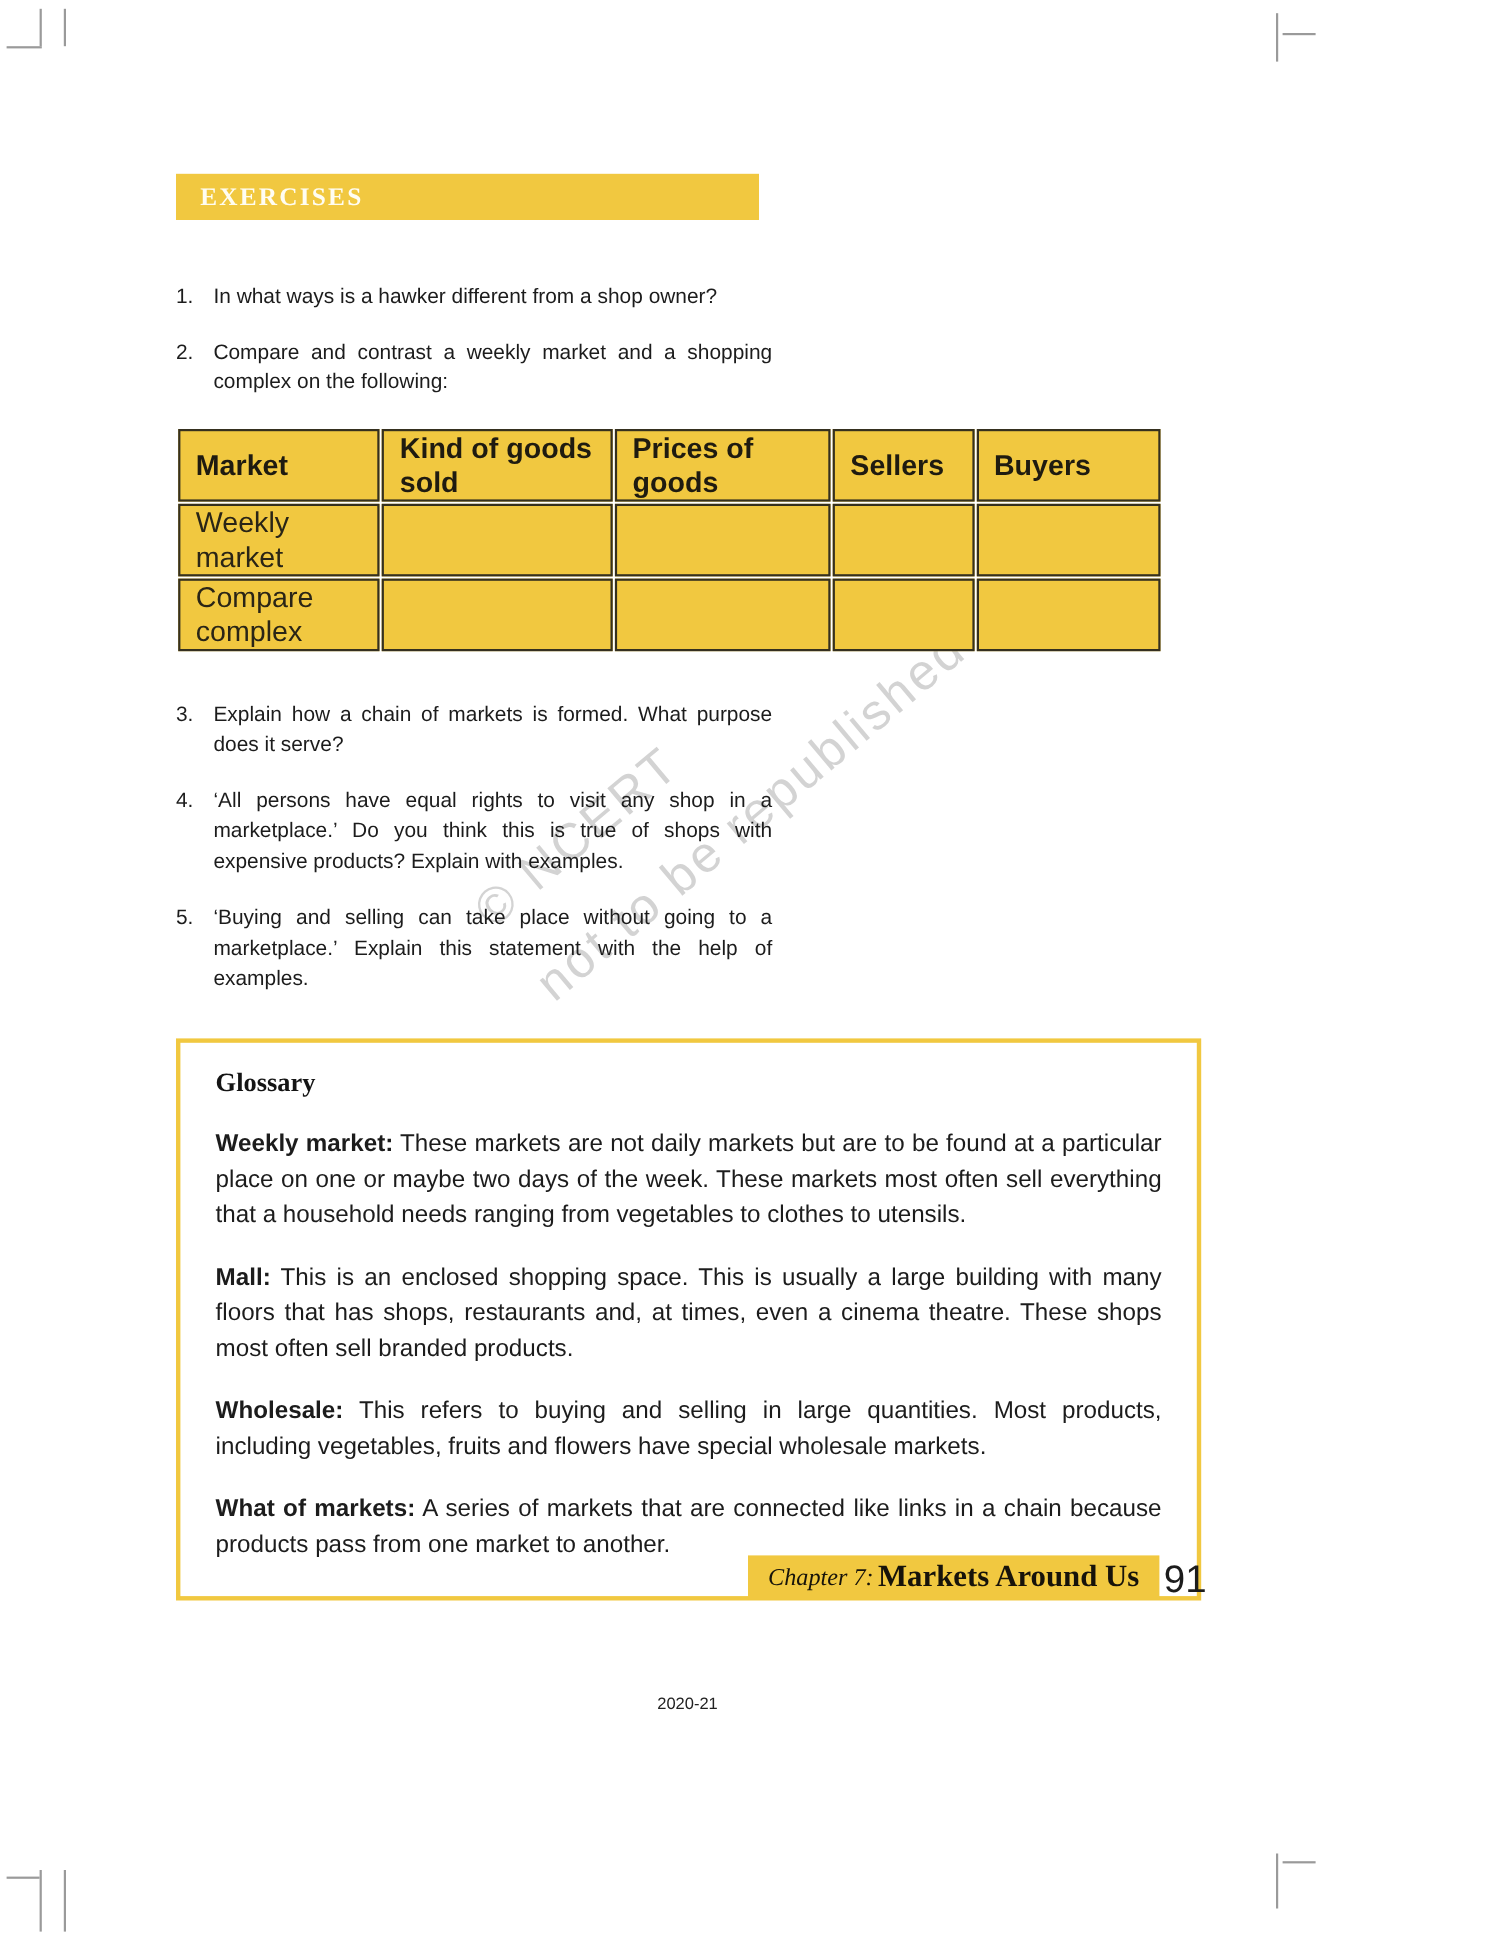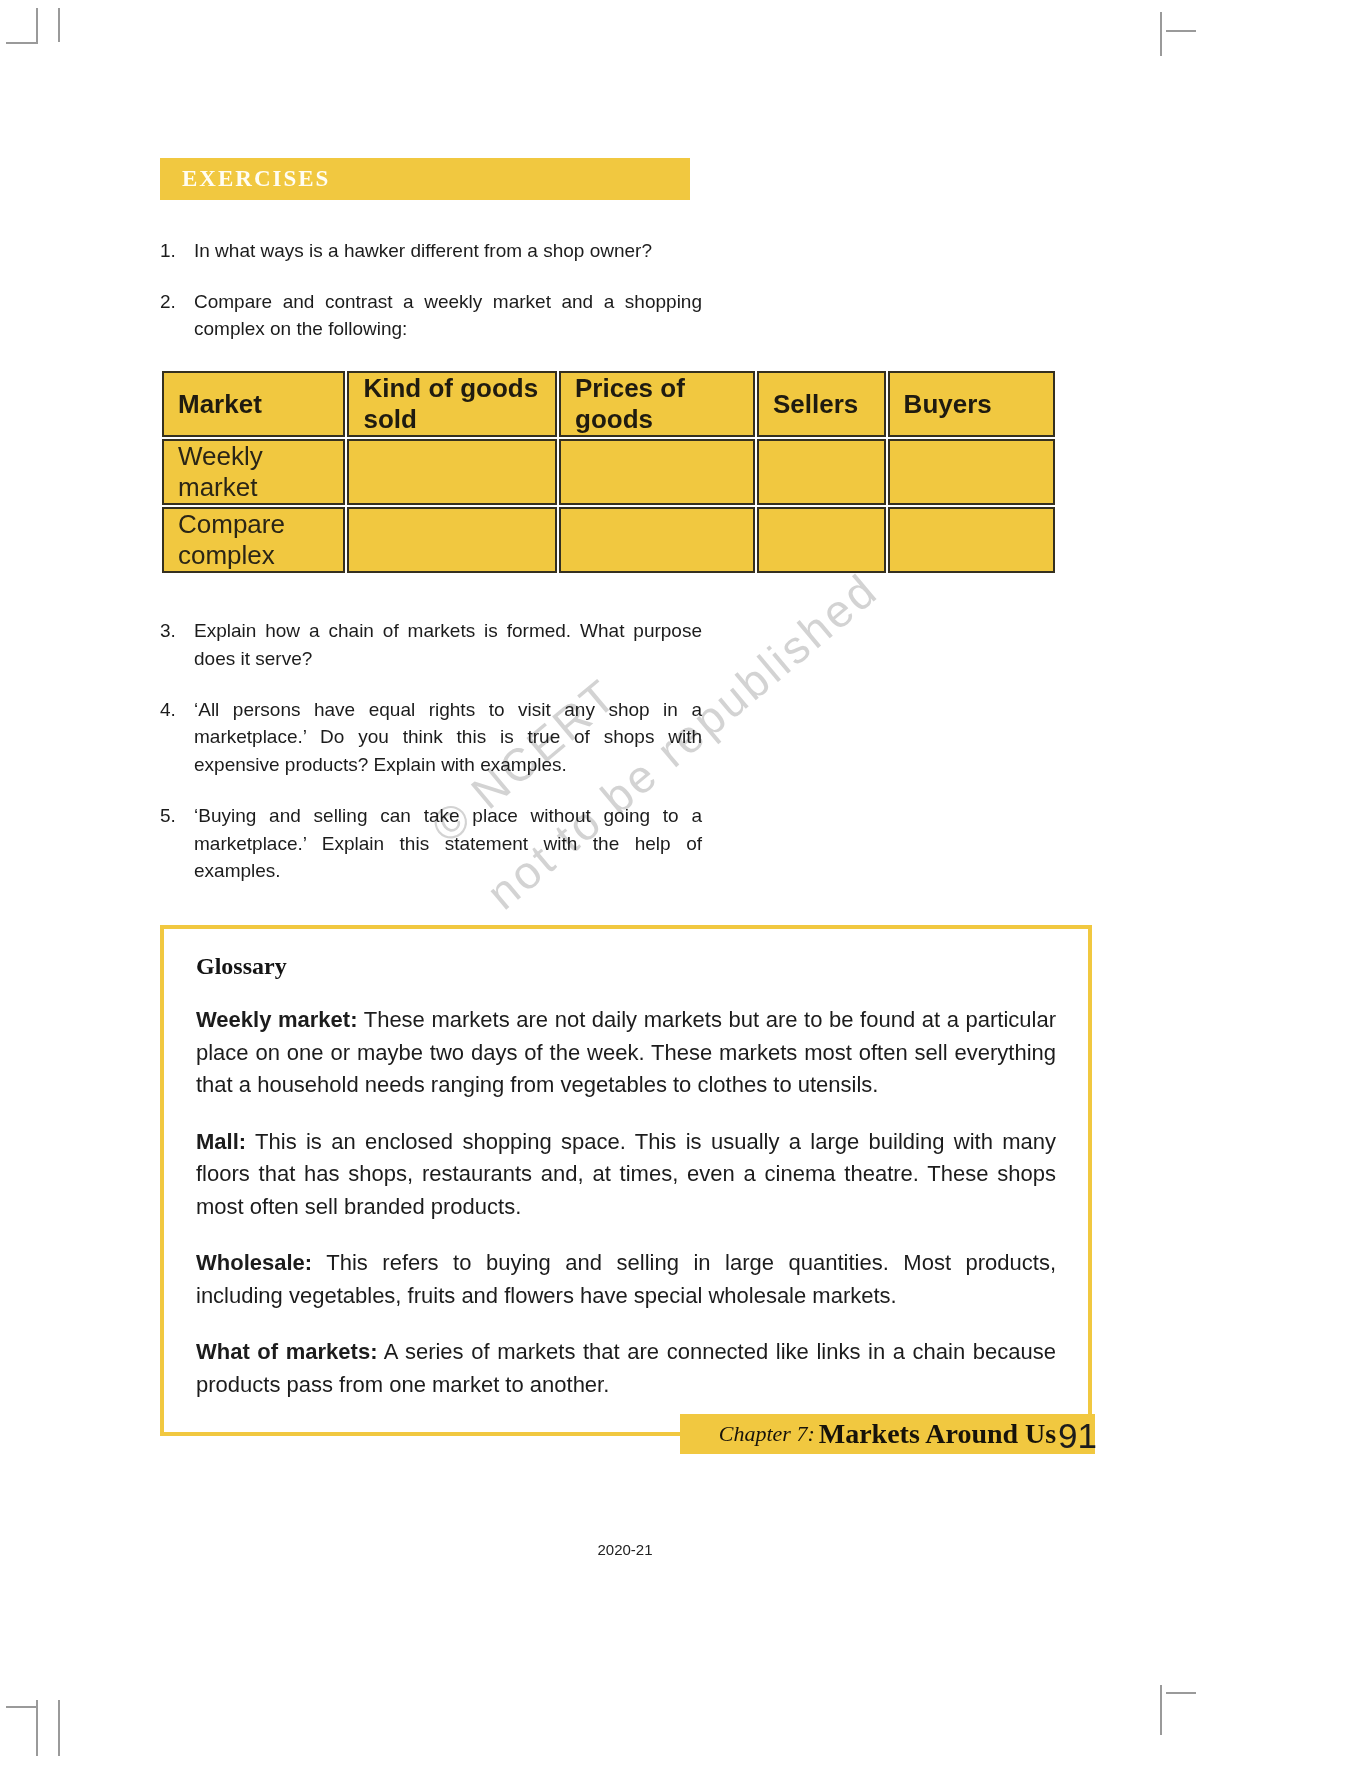--- a/index.html
+++ b/index.html
@@ -37,21 +37,21 @@
     width: 932px;
     z-index: 1;
   }
 
   .exercises-banner {
     width: 530px; height: 42px;
     background: #F1C840;
     box-sizing: border-box;
     padding-left: 22px;
     display: flex; align-items: center;
-    margin-bottom: 37px;
+    margin-bottom: 56px;
   }
   .exercises-banner .title {
     font-family: "Liberation Serif", serif;
     font-weight: bold;
     font-size: 23px;
     letter-spacing: 2px;
     color: #FFFDF2;
   }
 
   .question {
@@ -104,21 +104,21 @@
     margin: 0 0 24px 0;
     text-align: justify;
   }
   .glossary p:last-child { margin-bottom: 0; }
   .glossary .term { font-weight: bold; }
 
   
   .chapter-banner {
     position: absolute;
     left: 680px; top: 1414px;
-    width: 415px; height: 40px;
+    width: 374px; height: 40px;
     background: #F1C840;
     display: flex; align-items: center; justify-content: center;
     gap: 4px;
     z-index: 1;
   }
   .chapter-banner .chapter-label {
     font-family: "Liberation Serif", serif;
     font-style: italic;
     font-size: 22px;
     color: #17130a;

